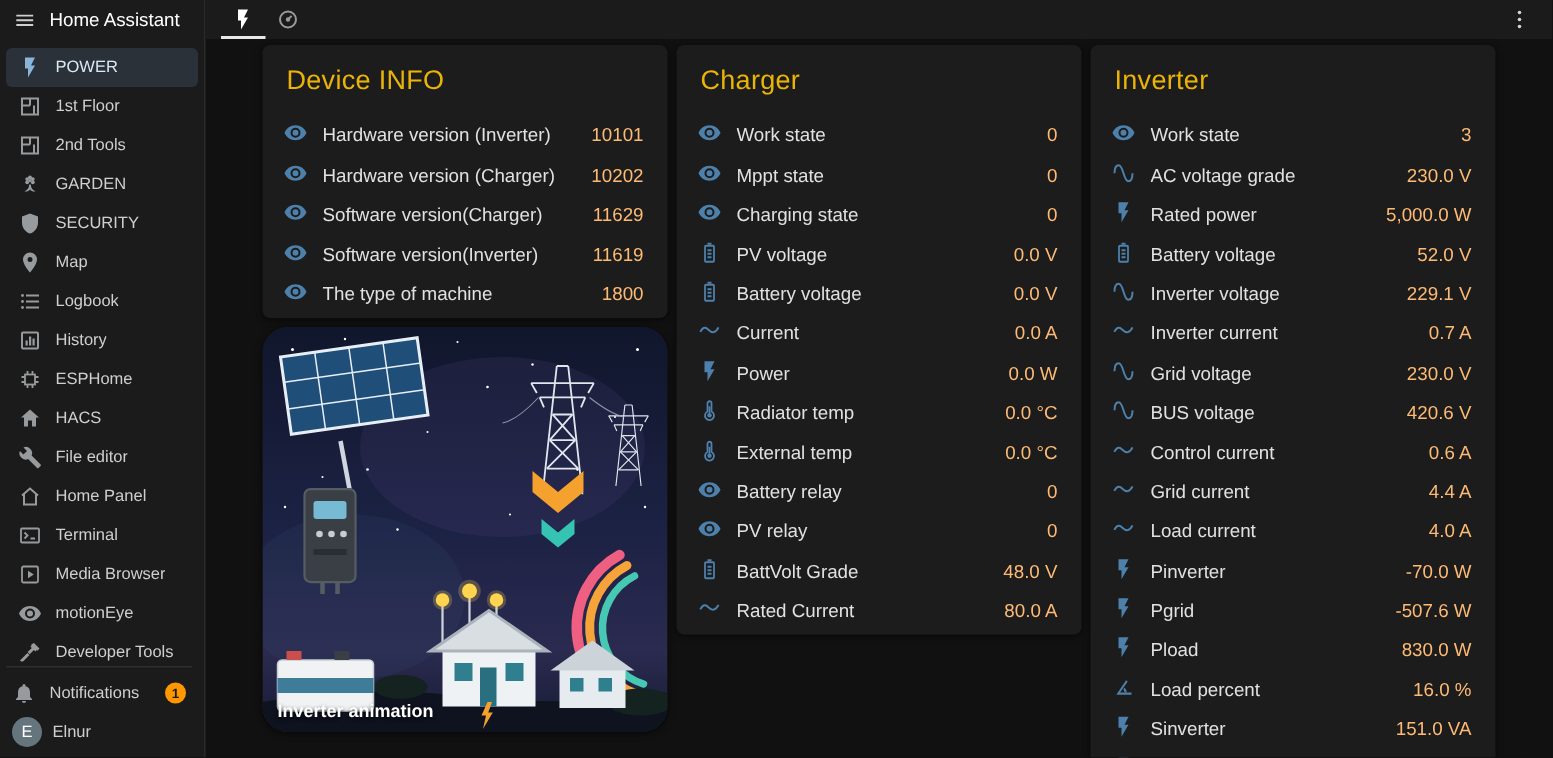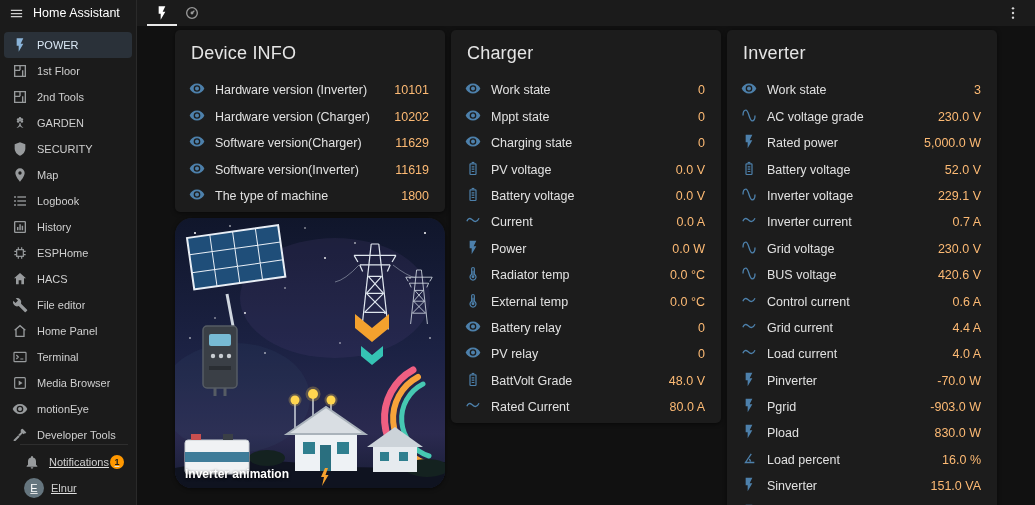--- a/index.html
+++ b/index.html
@@ -25,21 +25,21 @@
   .nav { flex:1; padding:6px 4px 0 4px; overflow:hidden; }
   .nav-item {
     display:flex; align-items:center; height:26px; padding:0 8px;
     border-radius:4px; color:#cfcfcf; cursor:pointer; white-space:nowrap;
   }
   .nav-icon { width:16px; margin-right:9px; display:flex; }
   .nav-icon svg { width:16px; height:16px; color:#989b9d; display:block; }
   .nav-label { font-size:11px; font-weight:500; overflow:hidden; text-overflow:ellipsis; }
   .nav-item.active { background:rgba(125,170,215,.16); color:#dbe8f5; }
   .nav-item.active .nav-icon svg { color:var(--active-item,#8ab4d9); }
-  .sidebar-bottom { padding:0 4px 4px 16px;text-decoration:underline; }
+  .sidebar-bottom { padding:0 4px 4px 0; }
   .divider { height:1px; background:#2e2e2e; margin:3px 4px 4px 4px; }
   .badge {
     margin-left:auto; width:14px; height:14px; border-radius:50%;
     background:var(--accent-badge,#ff9800); color:#1b1b1b;
     font-size:9px; font-weight:bold; display:flex; align-items:center; justify-content:center;
   }
   .avatar {
     width:20px; height:20px; border-radius:50%; background:#65757e; color:#fff;
     font-size:11px; display:flex; align-items:center; justify-content:center;
     margin-right:7px; flex:none;
@@ -59,21 +59,21 @@
 
   .content { flex:1; display:flex; justify-content:center; gap:6px; padding-top:4px; overflow:hidden; }
   .column { width:270px; display:flex; flex-direction:column; gap:6px; }
 
   .card {
     background:var(--card-bg,#1c1c1c); border-radius:5px;
     box-shadow:0 1px 4px rgba(0,0,0,.55);
   }
   .card-header {
     padding:13px 16px 7px 16px; font-size:18px; font-weight:400;
-    color:#e5e5e5; letter-spacing:.2px;
+    color:#eab308; letter-spacing:.2px;
   }
   .card-rows { padding:0 16px 9px 14px; }
   .entity-row { display:flex; align-items:flex-end; height:26.4px; }
   .row-icon { width:16px; margin-right:10px; display:flex; flex:none; }
   .row-icon svg { width:17px; height:17px; color:var(--entity-icon,#4d80ab); display:block; }
   .row-name { flex:1; font-size:12.5px; color:#e1e1e1; white-space:nowrap; overflow:hidden; }
   .row-value { font-size:12.5px; color:#fdba74; white-space:nowrap; margin-left:8px; }
 
   .picture-card { position:relative; height:270px; overflow:hidden; border-radius:17px; cursor:pointer; }
   .picture-card svg.scene { display:block; width:100%; height:100%; }
@@ -695,21 +695,21 @@
                 <span class="row-name">Pinverter</span>
                 <span class="row-value">-70.0 W</span>
               </div>
               <div class="entity-row">
                 <span class="row-icon">
                   <svg viewBox="0 0 24 24">
                     <path fill="currentColor" d="M7 2v11h3v9l7-12h-4l4-8H7z"></path>
                   </svg>
                 </span>
                 <span class="row-name">Pgrid</span>
-                <span class="row-value">-903.0 W</span>
+                <span class="row-value">-507.6 W</span>
               </div>
               <div class="entity-row">
                 <span class="row-icon">
                   <svg viewBox="0 0 24 24">
                     <path fill="currentColor" d="M7 2v11h3v9l7-12h-4l4-8H7z"></path>
                   </svg>
                 </span>
                 <span class="row-name">Pload</span>
                 <span class="row-value">830.0 W</span>
               </div>

